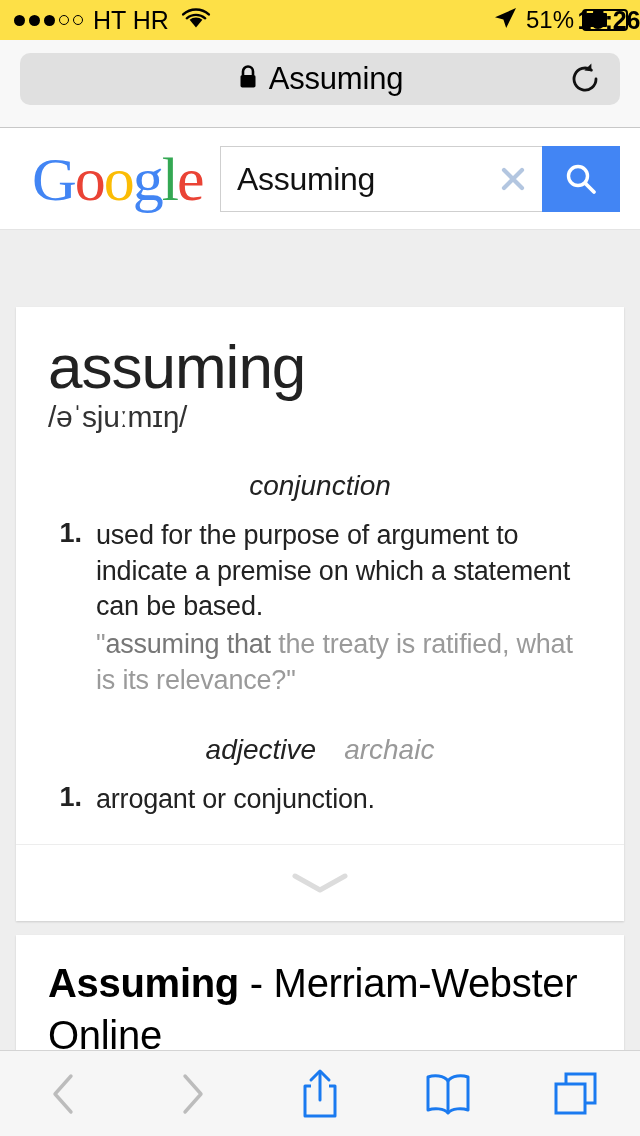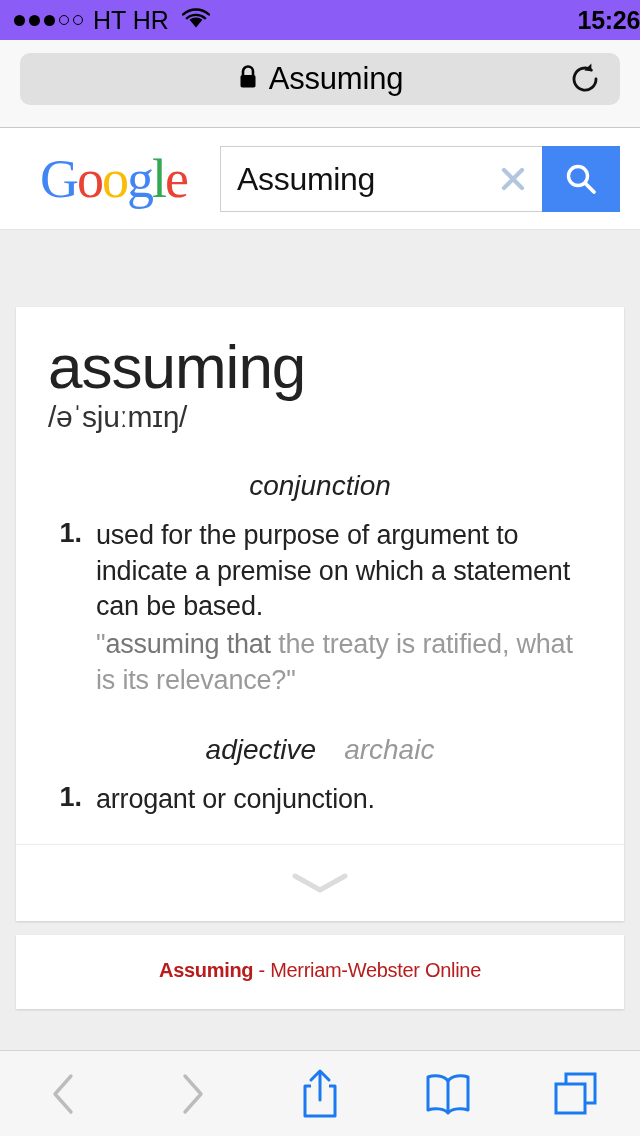--- a/index.html
+++ b/index.html
@@ -21,21 +21,21 @@
     background: #eeeeee;
     overflow: hidden;
   }
 
   
   .status-bar {
     position: absolute;
     top: 0; left: 0;
     width: 640px;
     height: 40px;
-    background: #8b5cf6;
+    background: #fde047;
     display: flex;
     align-items: center;
     color: #000;
   }
   .status-left {
     position: absolute;
     left: 14px;
     display: flex;
     align-items: center;
     gap: 7px;
@@ -153,25 +153,24 @@
     height: 102px;
     background: #fff;
     border-bottom: 1px solid #e4e4e4;
     box-sizing: border-box;
   }
   .g-logo {
     position: absolute;
     left: 32px;
     top: 24px;
     font-family: "Liberation Serif", serif;
-    font-size: 54px;
+    font-size: 62px;
     line-height: 54px;
     letter-spacing: -2px;
     user-select: none;
-    margin-left: 8px;
   }
   .g-logo .b { color: #4285f4; }
   .g-logo .r { color: #ea4335; }
   .g-logo .y { color: #fbbc05; }
   .g-logo .g { color: #34a853; }
 
   .search-wrap {
     position: absolute;
     left: 220px;
     top: 18px;
@@ -343,27 +342,26 @@
     align-items: center;
     justify-content: center;
     cursor: pointer;
   }
 
   .result-card {
     margin-top: 14px;
     padding: 22px 32px 26px 32px;
   }
   .result-link {
-    font-size: 20px;
-    color: #b91c1c;
+    font-size: 40px;
+    color: #000000;
     line-height: 1.3;
     letter-spacing: -0.3px;
     text-decoration: none;
     display: block;
-    text-align: center;
   }
   .result-link b { font-weight: 700; }
 
   
   .toolbar {
     position: absolute;
     bottom: 0; left: 0;
     width: 640px;
     height: 86px;
     background: #f6f6f6;
@@ -398,20 +396,31 @@
       <span class="carrier">HT HR</span>
       <span class="wifi-icon">
         <svg width="30" height="22" viewBox="0 0 30 22">
           <path d="M15 20.5 L8.6 12.8 a10 10 0 0 1 12.8 0 Z" fill="#000"></path>
           <path d="M2.2 7.4 a19 19 0 0 1 25.6 0" stroke="#000" stroke-width="2.6" fill="none" stroke-linecap="round"></path>
           <path d="M5.8 11.3 a14 14 0 0 1 18.4 0" stroke="#000" stroke-width="2.4" fill="none" stroke-linecap="round"></path>
         </svg>
       </span>
     </div>
     <div class="status-center">15:26</div>
+    <div class="status-right">
+      <span>
+        <svg width="26" height="26" viewBox="0 0 26 26">
+          <path d="M24 3 L3 12.2 L11.4 14.6 L14.2 23 Z" fill="#000"></path>
+        </svg>
+      </span>
+      <span class="battery-pct">51%</span>
+      <span class="battery">
+        <span class="battery-fill"></span>
+      </span>
+    </div>
   </div>
 
   <div class="url-bar-wrap">
     <div class="url-field">
       <div class="url-inner">
         <span class="lock-icon">
           <svg width="22" height="26" viewBox="0 0 22 26">
             <path d="M6 11 V7.5 a5 5 0 0 1 10 0 V11" stroke="#000" stroke-width="2.6" fill="none"></path>
             <rect x="3.5" y="11" width="15" height="12.5" rx="1.8" fill="#000"></rect>
           </svg>

